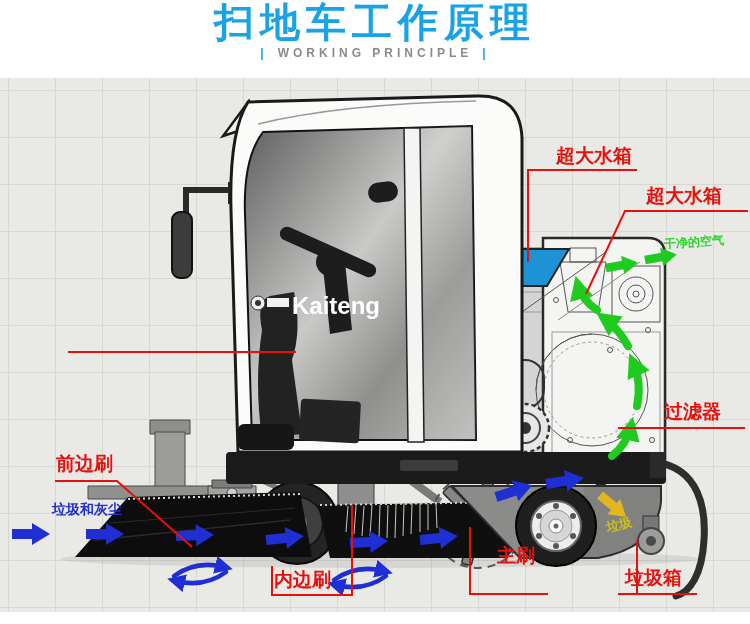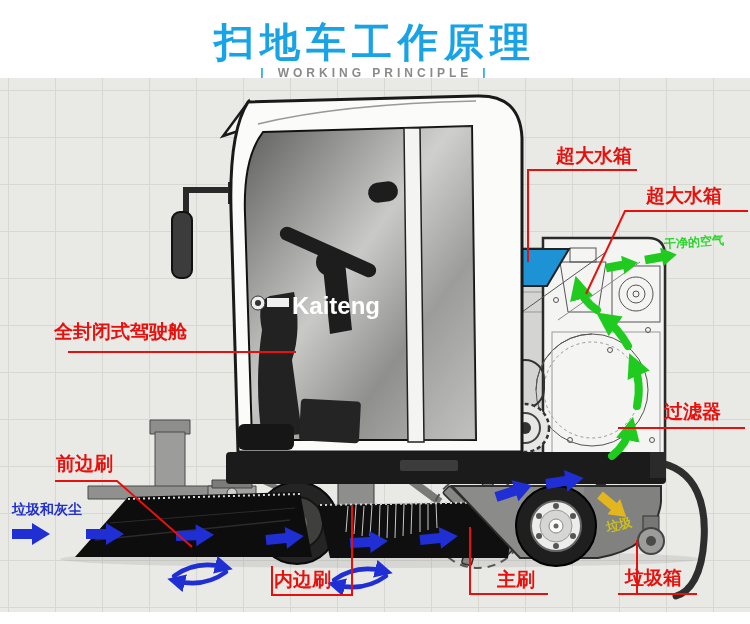--- a/index.html
+++ b/index.html
@@ -1,46 +1,46 @@
 <!DOCTYPE html>
 <html><head>
 <meta charset="utf-8">
 <style>
   html,body{margin:0;padding:0;background:#fff;}
   #stage{position:relative;width:750px;height:624px;overflow:hidden;background:#fff;
          font-family:"Liberation Sans",sans-serif;}
   
   #header{position:absolute;left:0;top:0;width:750px;height:78px;background:#fff;text-align:center;}
-  #title{margin:0;padding-top:20px;font-size:40px;font-weight:bold;letter-spacing:6px;color:#17a3e6;line-height:1.1;}
+  #title{margin:0;padding-top:0;font-size:40px;font-weight:bold;letter-spacing:6px;color:#17a3e6;line-height:1.1;}
   #subtitle{margin-top:2px;font-size:12px;font-weight:bold;letter-spacing:4px;color:#8a8a8a;}
   #subtitle .divider{color:#17a3e6;font-weight:bold;margin:0 10px;}
   
   #scene{position:absolute;left:0;top:78px;width:750px;height:534px;
     background-color:#e9e9e6;
     background-image:linear-gradient(#d8d8d3 1px,transparent 1px),
                      linear-gradient(90deg,#d8d8d3 1px,transparent 1px);
     background-size:47px 47px;background-position:8px 12px;}
   #footer-strip{position:absolute;left:0;top:612px;width:750px;height:12px;background:#fff;}
   #scene svg{position:absolute;left:0;top:0;}
   
   .lbl{position:absolute;white-space:nowrap;line-height:1.05;}
   .red{color:#e8100c;font-weight:bold;font-size:19px;}
-  .blue{color:#2130cc;font-weight:bold;font-size:14px;}
+  .blue{color:#2130cc;font-weight:bold;font-size:14px;margin-left:40px;}
   .green{color:#2bd42b;font-weight:bold;font-size:12px;}
   .yellow{color:#cdbf1c;font-weight:bold;font-size:13px;}
   #lbl-model{left:24px;top:36px;font-size:26px;}
   #lbl-cab{left:54px;top:244px;}
   #lbl-water{left:556px;top:68px;}
   #lbl-turbine{left:646px;top:108px;}
   #lbl-cleanair{left:664px;top:158px;transform:rotate(-4deg);}
   #lbl-filter{left:664px;top:324px;}
   #lbl-frontbrush{left:56px;top:376px;text-align:right;}
   #lbl-dust{left:12px;top:424px;}
   #lbl-inner{left:274px;top:492px;}
-  #lbl-main{left:497px;top:492px;}
+  #lbl-main{left:497px;top:468px;}
   #lbl-bin{left:625px;top:490px;}
   #lbl-garbage{left:606px;top:440px;transform:rotate(-14deg);}
 </style>
 </head>
 <body>
 
 <div id="stage">
 
   <div id="header">
     <h1 id="title">扫地车工作原理</h1>
@@ -256,21 +256,20 @@
         <path d="M637,170 H528 V262"></path>
         <path d="M748,211 H625 L586,294"></path>
         <path d="M745,428 H618"></path>
         <path d="M55,481 H117 L192,547"></path>
         <path d="M352,505 V595 H272 V566"></path>
         <path d="M470,527 V594 H548"></path>
         <path d="M637,540 V594 M618,594 H697"></path>
       </g>
     </svg>
 
-    <div class="lbl red" id="lbl-cab">全封闭式驾驶舱</div>
     <div class="lbl red" id="lbl-water">超大水箱</div>
     <div class="lbl red" id="lbl-turbine">超大水箱</div>
     <div class="lbl green" id="lbl-cleanair">干净的空气</div>
     <div class="lbl red" id="lbl-filter">过滤器</div>
     <div class="lbl red" id="lbl-frontbrush">前边刷</div>
     <div class="lbl blue" id="lbl-dust">垃圾和灰尘</div>
     <div class="lbl red" id="lbl-inner">内边刷</div>
     <div class="lbl red" id="lbl-main">主刷</div>
     <div class="lbl red" id="lbl-bin">垃圾箱</div>
     <div class="lbl yellow" id="lbl-garbage">垃圾</div>

